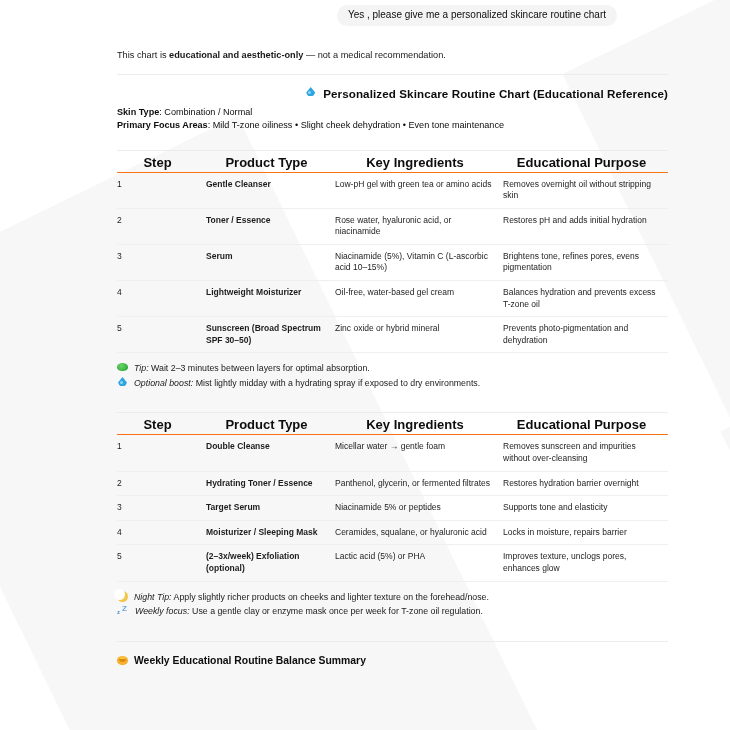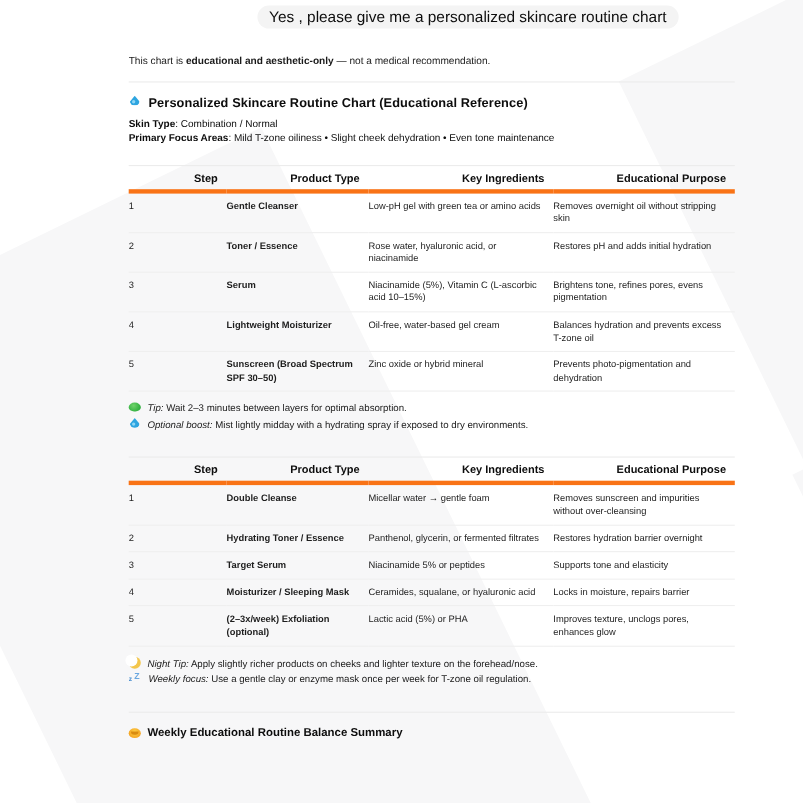--- a/index.html
+++ b/index.html
@@ -51,21 +51,21 @@
   
   .user-row {
     display: flex;
     justify-content: flex-end;
     padding: 5px 113px 0 0;
   }
   .user-bubble {
     background: #f4f4f4;
     border-radius: 14px;
     padding: 4px 11px 5px 11px;
-    font-size: 14px;
+    font-size: 10px;
     line-height: 12px;
     color: #0d0d0d;
     white-space: nowrap;
   }
 
   
   .col {
     margin: 0;
     padding: 0 62px 0 117px;
   }
@@ -86,20 +86,21 @@
   }
 
   .h2 {
     font-size: 11.6px;
     font-weight: 700;
     margin: 12px 0 0 0;
     letter-spacing: .1px;
     display: flex;
     align-items: center;
     gap: 7px;
+    justify-content: flex-end;
   }
   .h3 {
     font-size: 10.4px;
     font-weight: 700;
     margin: 13px 0 2px 0;
     display: flex;
     align-items: center;
     gap: 6px;
   }
   .meta {
@@ -180,25 +181,25 @@
   }
 
   
   table.rt {
     width: 100%;
     border-collapse: collapse;
     margin-top: 3px;
     table-layout: fixed;
   }
   table.rt th {
-    text-align: right;
-    font-size: 10px;
+    text-align: center;
+    font-size: 13px;
     font-weight: 700;
     padding: 3px 8px 4px 0;
-    border-bottom: 4px solid #f97316;
+    border-bottom: 1px solid #f97316;
     color: #0d0d0d;
     vertical-align: bottom;
     line-height: 11px;
   }
   table.rt td {
     font-size: 8.5px;
     line-height: 11.6px;
     padding: 6px 8px 6px 0;
     border-bottom: 1px solid #efefef;
     vertical-align: top;

